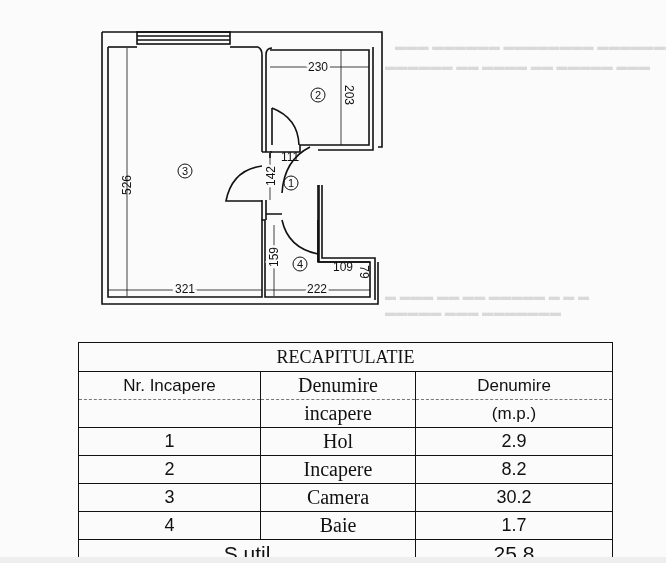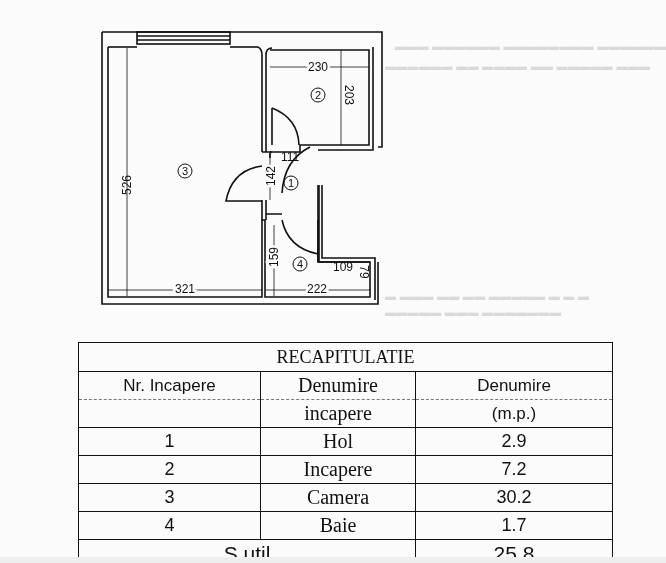--- a/index.html
+++ b/index.html
@@ -135,21 +135,21 @@
     <td class="hdr">(m.p.)</td>
   </tr>
   <tr>
     <td class="num">1</td>
     <td class="serif">Hol</td>
     <td class="num">2.9</td>
   </tr>
   <tr>
     <td class="num">2</td>
     <td class="serif">Incapere</td>
-    <td class="num">7.2</td>
+    <td class="num">8.2</td>
   </tr>
   <tr>
     <td class="num">3</td>
     <td class="serif">Camera</td>
     <td class="num">30.2</td>
   </tr>
   <tr>
     <td class="num">4</td>
     <td class="serif">Baie</td>
     <td class="num">1.7</td>

